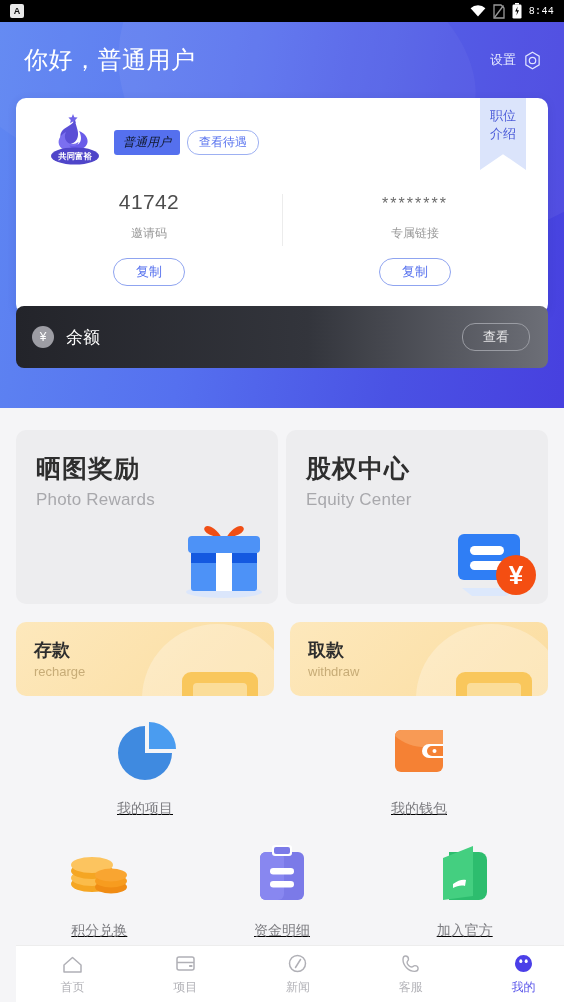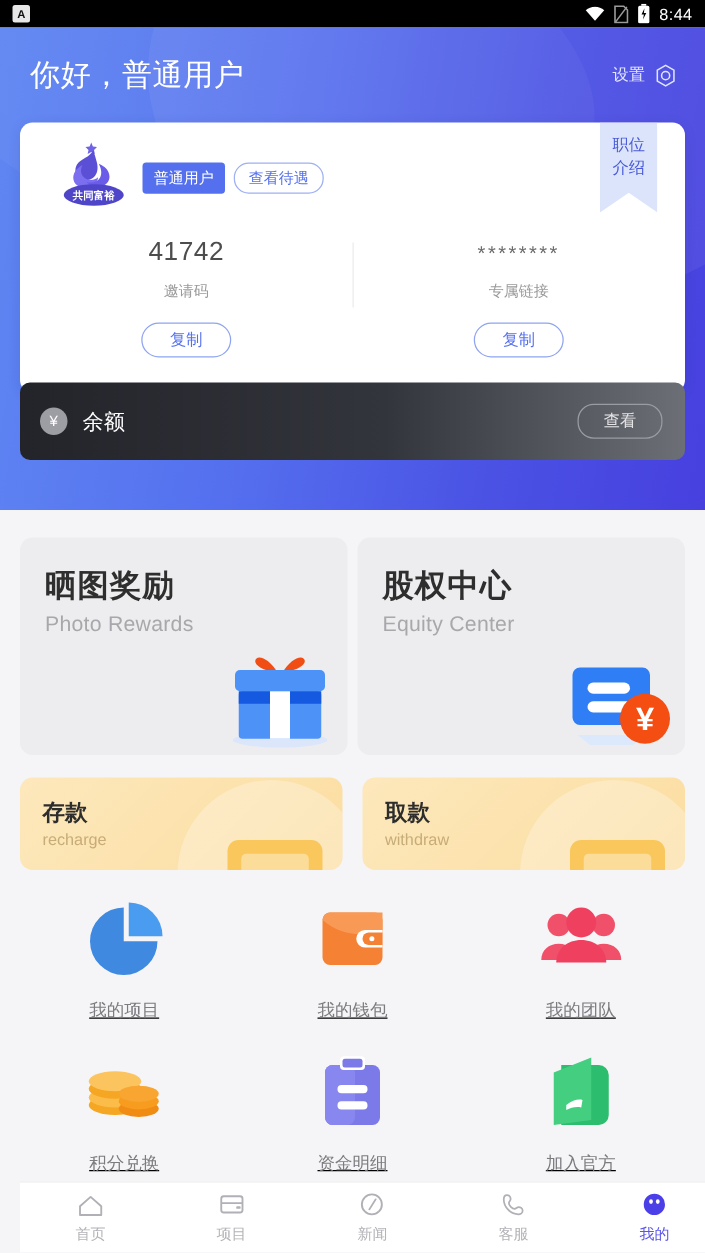--- a/index.html
+++ b/index.html
@@ -14,21 +14,21 @@
     height:22px; background:#000; color:#fff; display:flex;
     align-items:center; padding:0 10px; font-size:13px;
   }
   .sb-left{ display:flex; align-items:center; gap:5px; }
   .sb-appicon{
     width:14px; height:14px; background:#e8e8e8; border-radius:2px;
     color:#111; font-size:9px; font-weight:bold; display:flex;
     align-items:center; justify-content:center; line-height:1;
   }
   .sb-right{ margin-left:auto; display:flex; align-items:center; gap:7px; }
-  .sb-time{ font-size:13px; letter-spacing:.3px; }
+  .sb-time{ font-size:10px; letter-spacing:.3px;font-family:Liberation Mono, monospace; }
   .ic-wifi{ width:16px; height:12px; }
   .ic-sim{ width:12px; height:15px; }
   .ic-bat{ width:10px; height:16px; }
 
   
   .header{
     position:relative; height:386px; overflow:hidden;
     background:linear-gradient(100deg,#5f87f2 0%,#5570ef 38%,#4a52e4 72%,#4740df 100%);
   }
   .hdr-swoosh{
@@ -85,22 +85,22 @@
     display:flex; align-items:center; gap:3px; background:#fdeac4;
     border-radius:10px; padding:2px 8px 2px 3px; margin-left:2px;
   }
   .ic-verify{ width:14px; height:14px; display:block; }
   .verified em{
     font-style:normal; font-size:10px; color:#f0c06a;
     filter:blur(.8px); letter-spacing:.5px;
   }
   .tag-row{ display:flex; align-items:center; gap:7px; margin-top:12px; }
   .tag-solid{
-    background:#5570ee; color:#ffffff; font-size:12px;
-    padding:4px 9px; border-radius:3px;
+    background:#5570ee; color:#0f172a; font-size:12px;
+    padding:4px 9px; border-radius:3px;font-style:italic;
   }
   .tag-out{
     border:1px solid #9db0f2; color:#5570ee; font-size:12px;
     padding:3px 11px; border-radius:12px;
   }
 
   .code-row{ display:flex; margin-top:24px; position:relative; }
   .code-col{ flex:1; display:flex; flex-direction:column; align-items:center; }
   .code-divider{
     position:absolute; left:50%; top:4px; width:1px; height:52px;
@@ -345,31 +345,20 @@
       <svg class="grid-ic" viewBox="0 0 72 70">
         <rect x="12" y="12" width="48" height="42" rx="6" fill="#f58134"></rect>
         <path d="M12 18a6 6 0 0 1 6-6h42v14c-16 6-34 4-48-8Z" fill="#f89a55"></path>
         <path d="M46 26h14v14H46a7 7 0 0 1 0-14Z" fill="#fff"></path>
         <path d="M49 28h11v10H49a5 5 0 0 1 0-10Z" fill="#f58134"></path>
         <circle cx="51.5" cy="33" r="2" fill="#fff"></circle>
       </svg>
       <div class="grid-lbl">我的钱包</div>
     </div>
 
-    <div class="grid-cell">
-      <svg class="grid-ic" viewBox="0 0 72 70">
-        <circle cx="18" cy="22" r="9" fill="#f0506a"></circle>
-        <path d="M4 50c0-8 6-13 14-13s14 5 14 13Z" fill="#f0506a"></path>
-        <circle cx="54" cy="22" r="9" fill="#f0506a"></circle>
-        <path d="M40 50c0-8 6-13 14-13s14 5 14 13Z" fill="#f0506a"></path>
-        <circle cx="36" cy="20" r="12" fill="#ef4060"></circle>
-        <path d="M16 52c0-11 9-18 20-18s20 7 20 18Z" fill="#ef4060"></path>
-      </svg>
-      <div class="grid-lbl">我的团队</div>
-    </div>
   </div>
 
   <div class="grid-row">
     <div class="grid-cell">
       <svg class="grid-ic" viewBox="0 0 72 70">
         <ellipse cx="29" cy="44" rx="21" ry="8" fill="#f5a623"></ellipse>
         <ellipse cx="29" cy="38" rx="21" ry="8" fill="#fbbc4a"></ellipse>
         <ellipse cx="29" cy="31" rx="21" ry="8" fill="#f5a623"></ellipse>
         <ellipse cx="29" cy="25" rx="21" ry="8" fill="#fcc45f"></ellipse>
         <ellipse cx="48" cy="47" rx="16" ry="6.5" fill="#f08c14"></ellipse>

